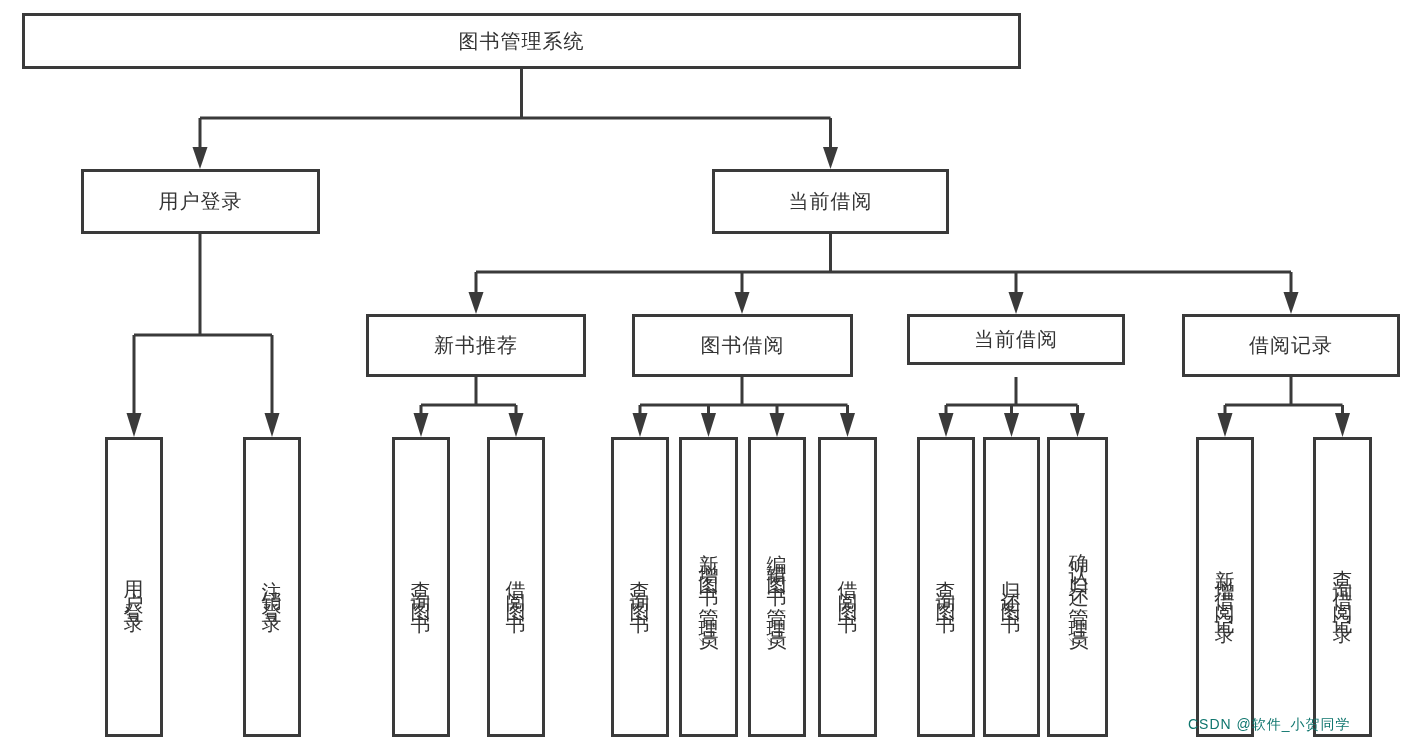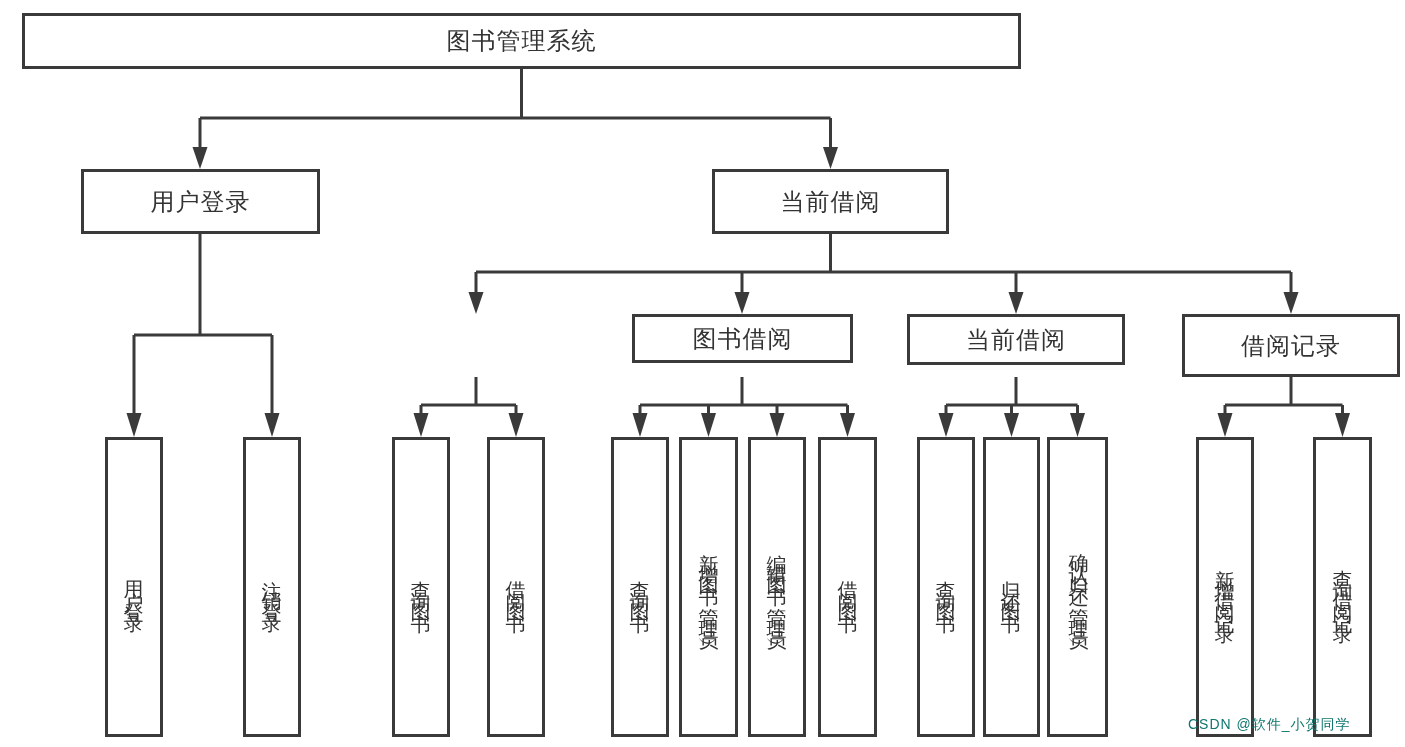--- a/index.html
+++ b/index.html
@@ -23,39 +23,39 @@
   }
   .node {
     position: absolute;
     box-sizing: border-box;
     background: #ffffff;
     border: 3px solid #3a3a3a;
     color: #333333;
     display: flex;
     align-items: center;
     justify-content: center;
-    font-size: 24px;
+    font-size: 20px;
     letter-spacing: 1px;
     white-space: nowrap;
   }
   .leaf {
     display: block;
     writing-mode: vertical-rl;
     text-orientation: mixed;
     text-align: center;
     letter-spacing: 11px;
     line-height: 52px;
     font-size: 20px;
   }
   
   .n-root   { left: 22px;  top: 13px;  width: 999px; height: 56px; }
   .n-login  { left: 81px;  top: 169px; width: 239px; height: 65px; }
   .n-mgmt   { left: 712px; top: 169px; width: 237px; height: 65px; }
   .n-rec    { left: 366px; top: 314px; width: 220px; height: 63px; }
-  .n-borrow { left: 632px; top: 314px; width: 221px; height: 49px; }
+  .n-borrow { left: 632px; top: 314px; width: 221px; height: 63px; }
   .n-cur    { left: 907px; top: 314px; width: 218px; height: 51px; }
   .n-hist   { left: 1182px;top: 314px; width: 218px; height: 63px; }
   .lf { top: 437px; height: 300px; }
   .n-l1  { left: 105px;  width: 58px; }
   .n-l2  { left: 243px;  width: 58px; }
   .n-l3  { left: 392px;  width: 58px; }
   .n-l4  { left: 487px;  width: 58px; }
   .n-l5  { left: 611px;  width: 58px; }
   .n-l6  { left: 679px;  width: 59px; }
   .n-l7  { left: 748px;  width: 58px; }
@@ -124,20 +124,23 @@
     <span>图书管理系统</span>
   </div>
 
   <div class="node n-login">
     <span>用户登录</span>
   </div>
   <div class="node n-mgmt">
     <span>当前借阅</span>
   </div>
 
+  <div class="node n-rec">
+    <span>新书推荐</span>
+  </div>
   <div class="node n-borrow">
     <span>图书借阅</span>
   </div>
   <div class="node n-cur">
     <span>当前借阅</span>
   </div>
   <div class="node n-hist">
     <span>借阅记录</span>
   </div>
 

